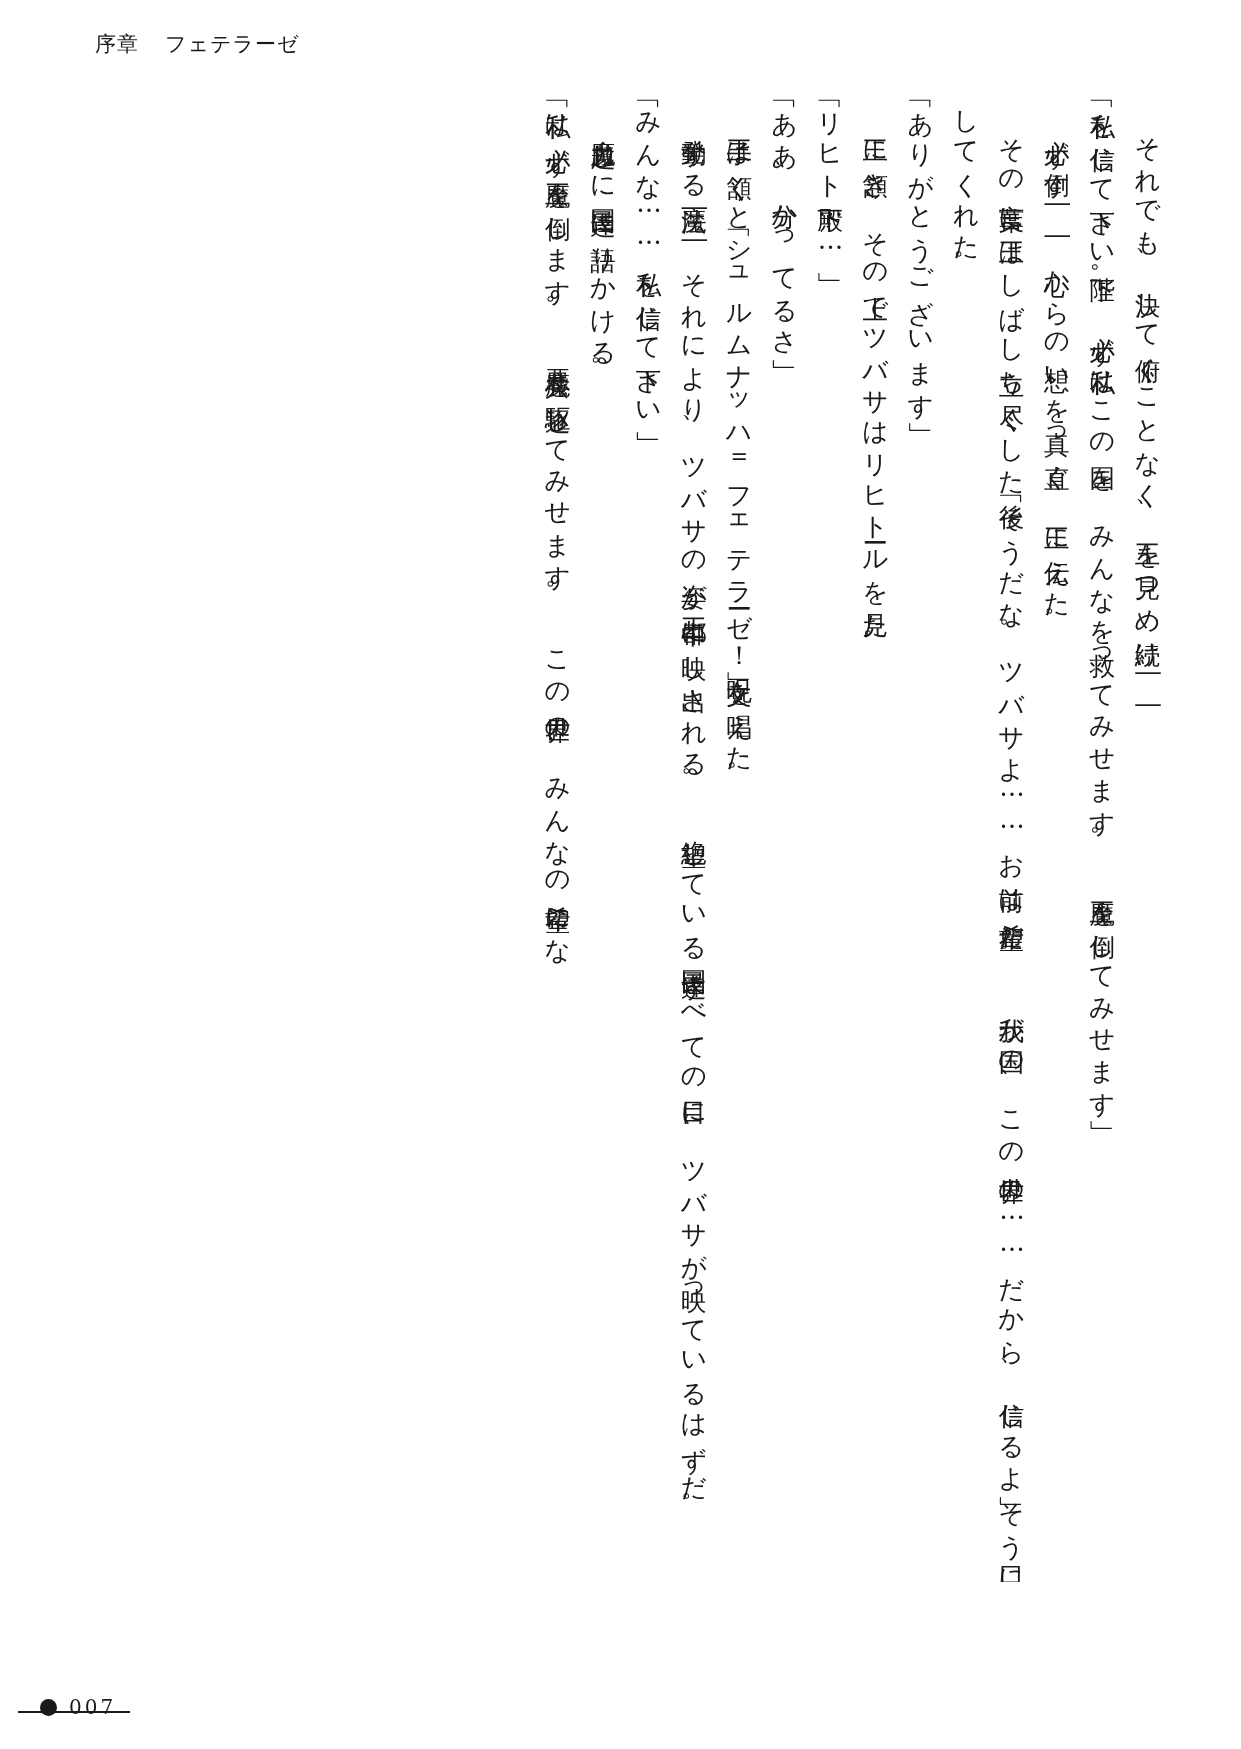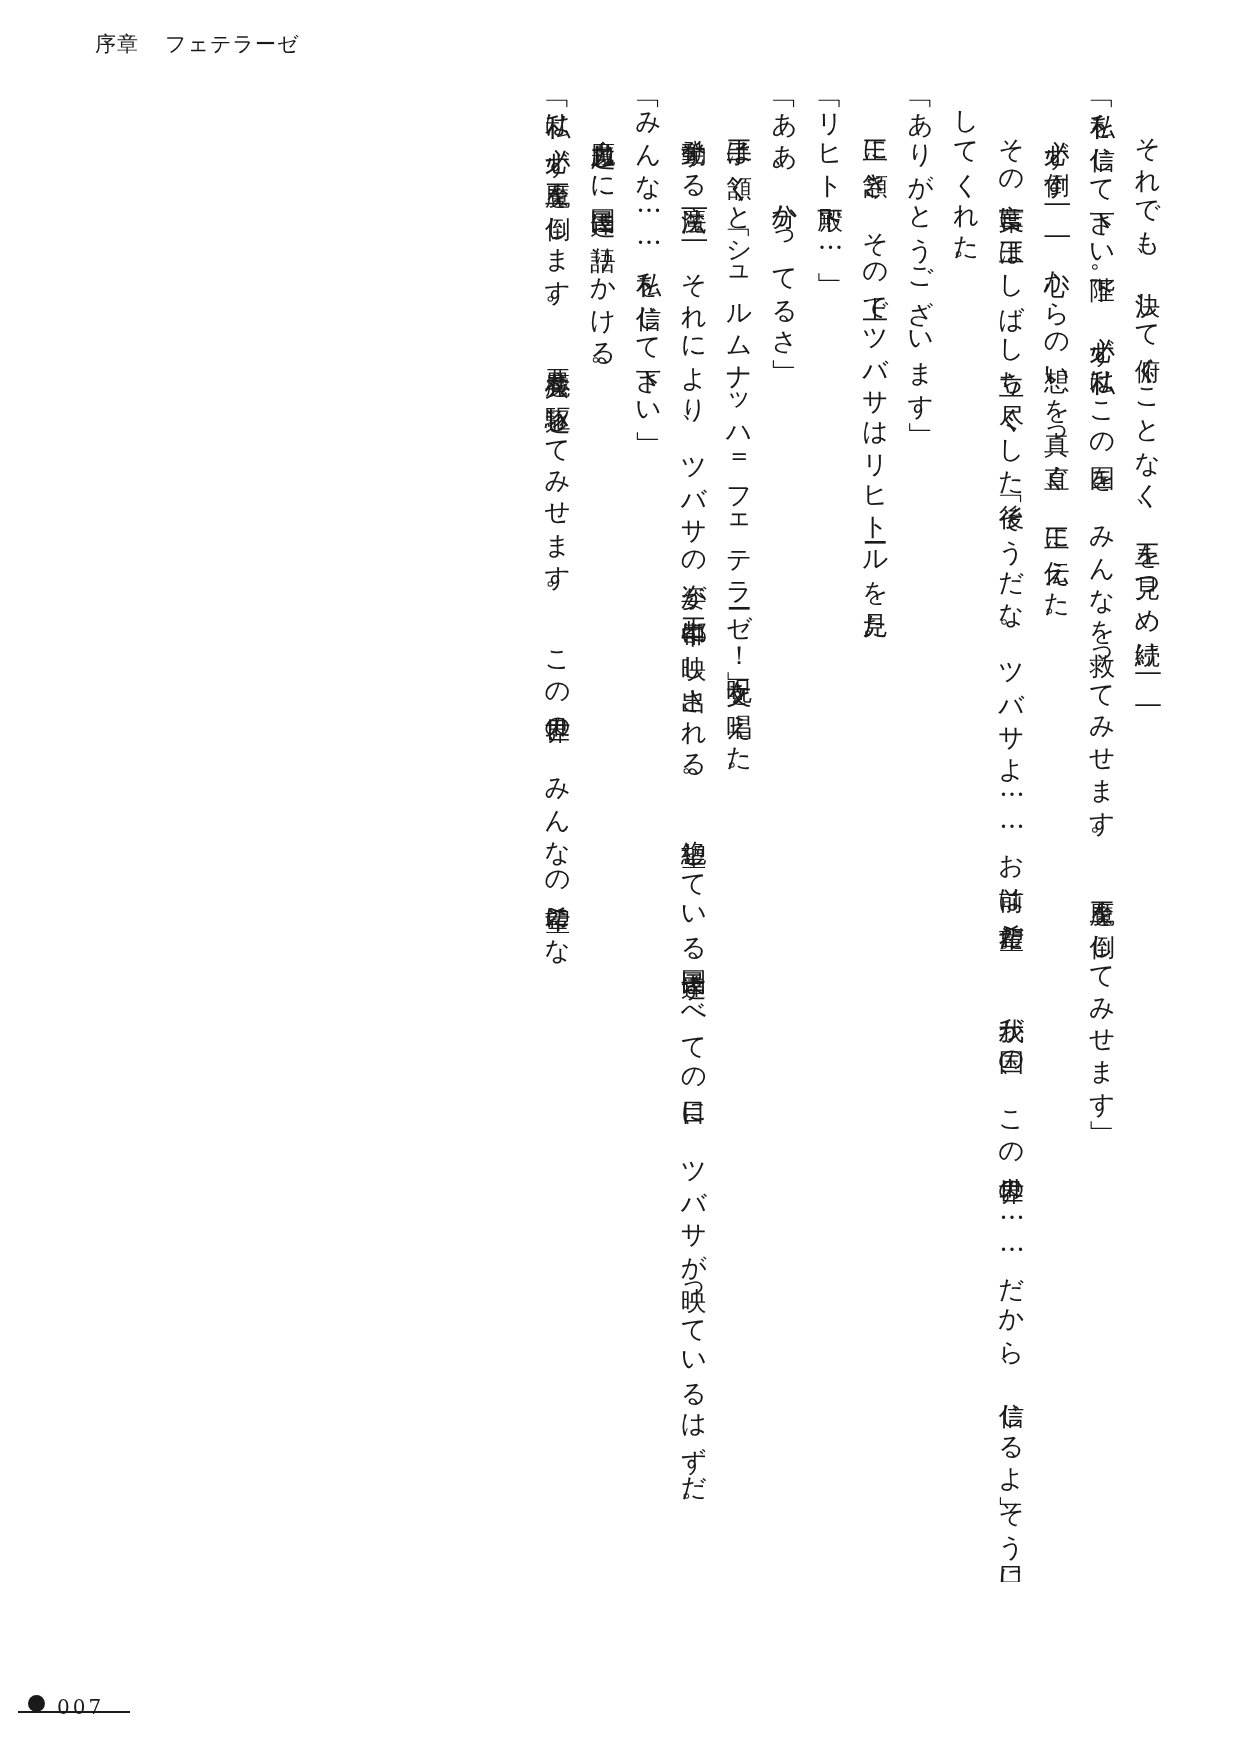--- a/index.html
+++ b/index.html
@@ -48,23 +48,24 @@
   }
   .page-body p {
     margin: 0;
     padding: 0;
     text-indent: 0;
   }
 
   
   .folio {
     position: absolute;
-    left: 28px;
+    left: 40px;
     bottom: 30px;
     display: flex;
+    align-items: center;
     gap: 12px;
   }
   .folio .dot {
     width: 17px;
     height: 17px;
     border-radius: 50%;
     background: #1a1a1a;
     display: block;
   }
   .folio .num {

